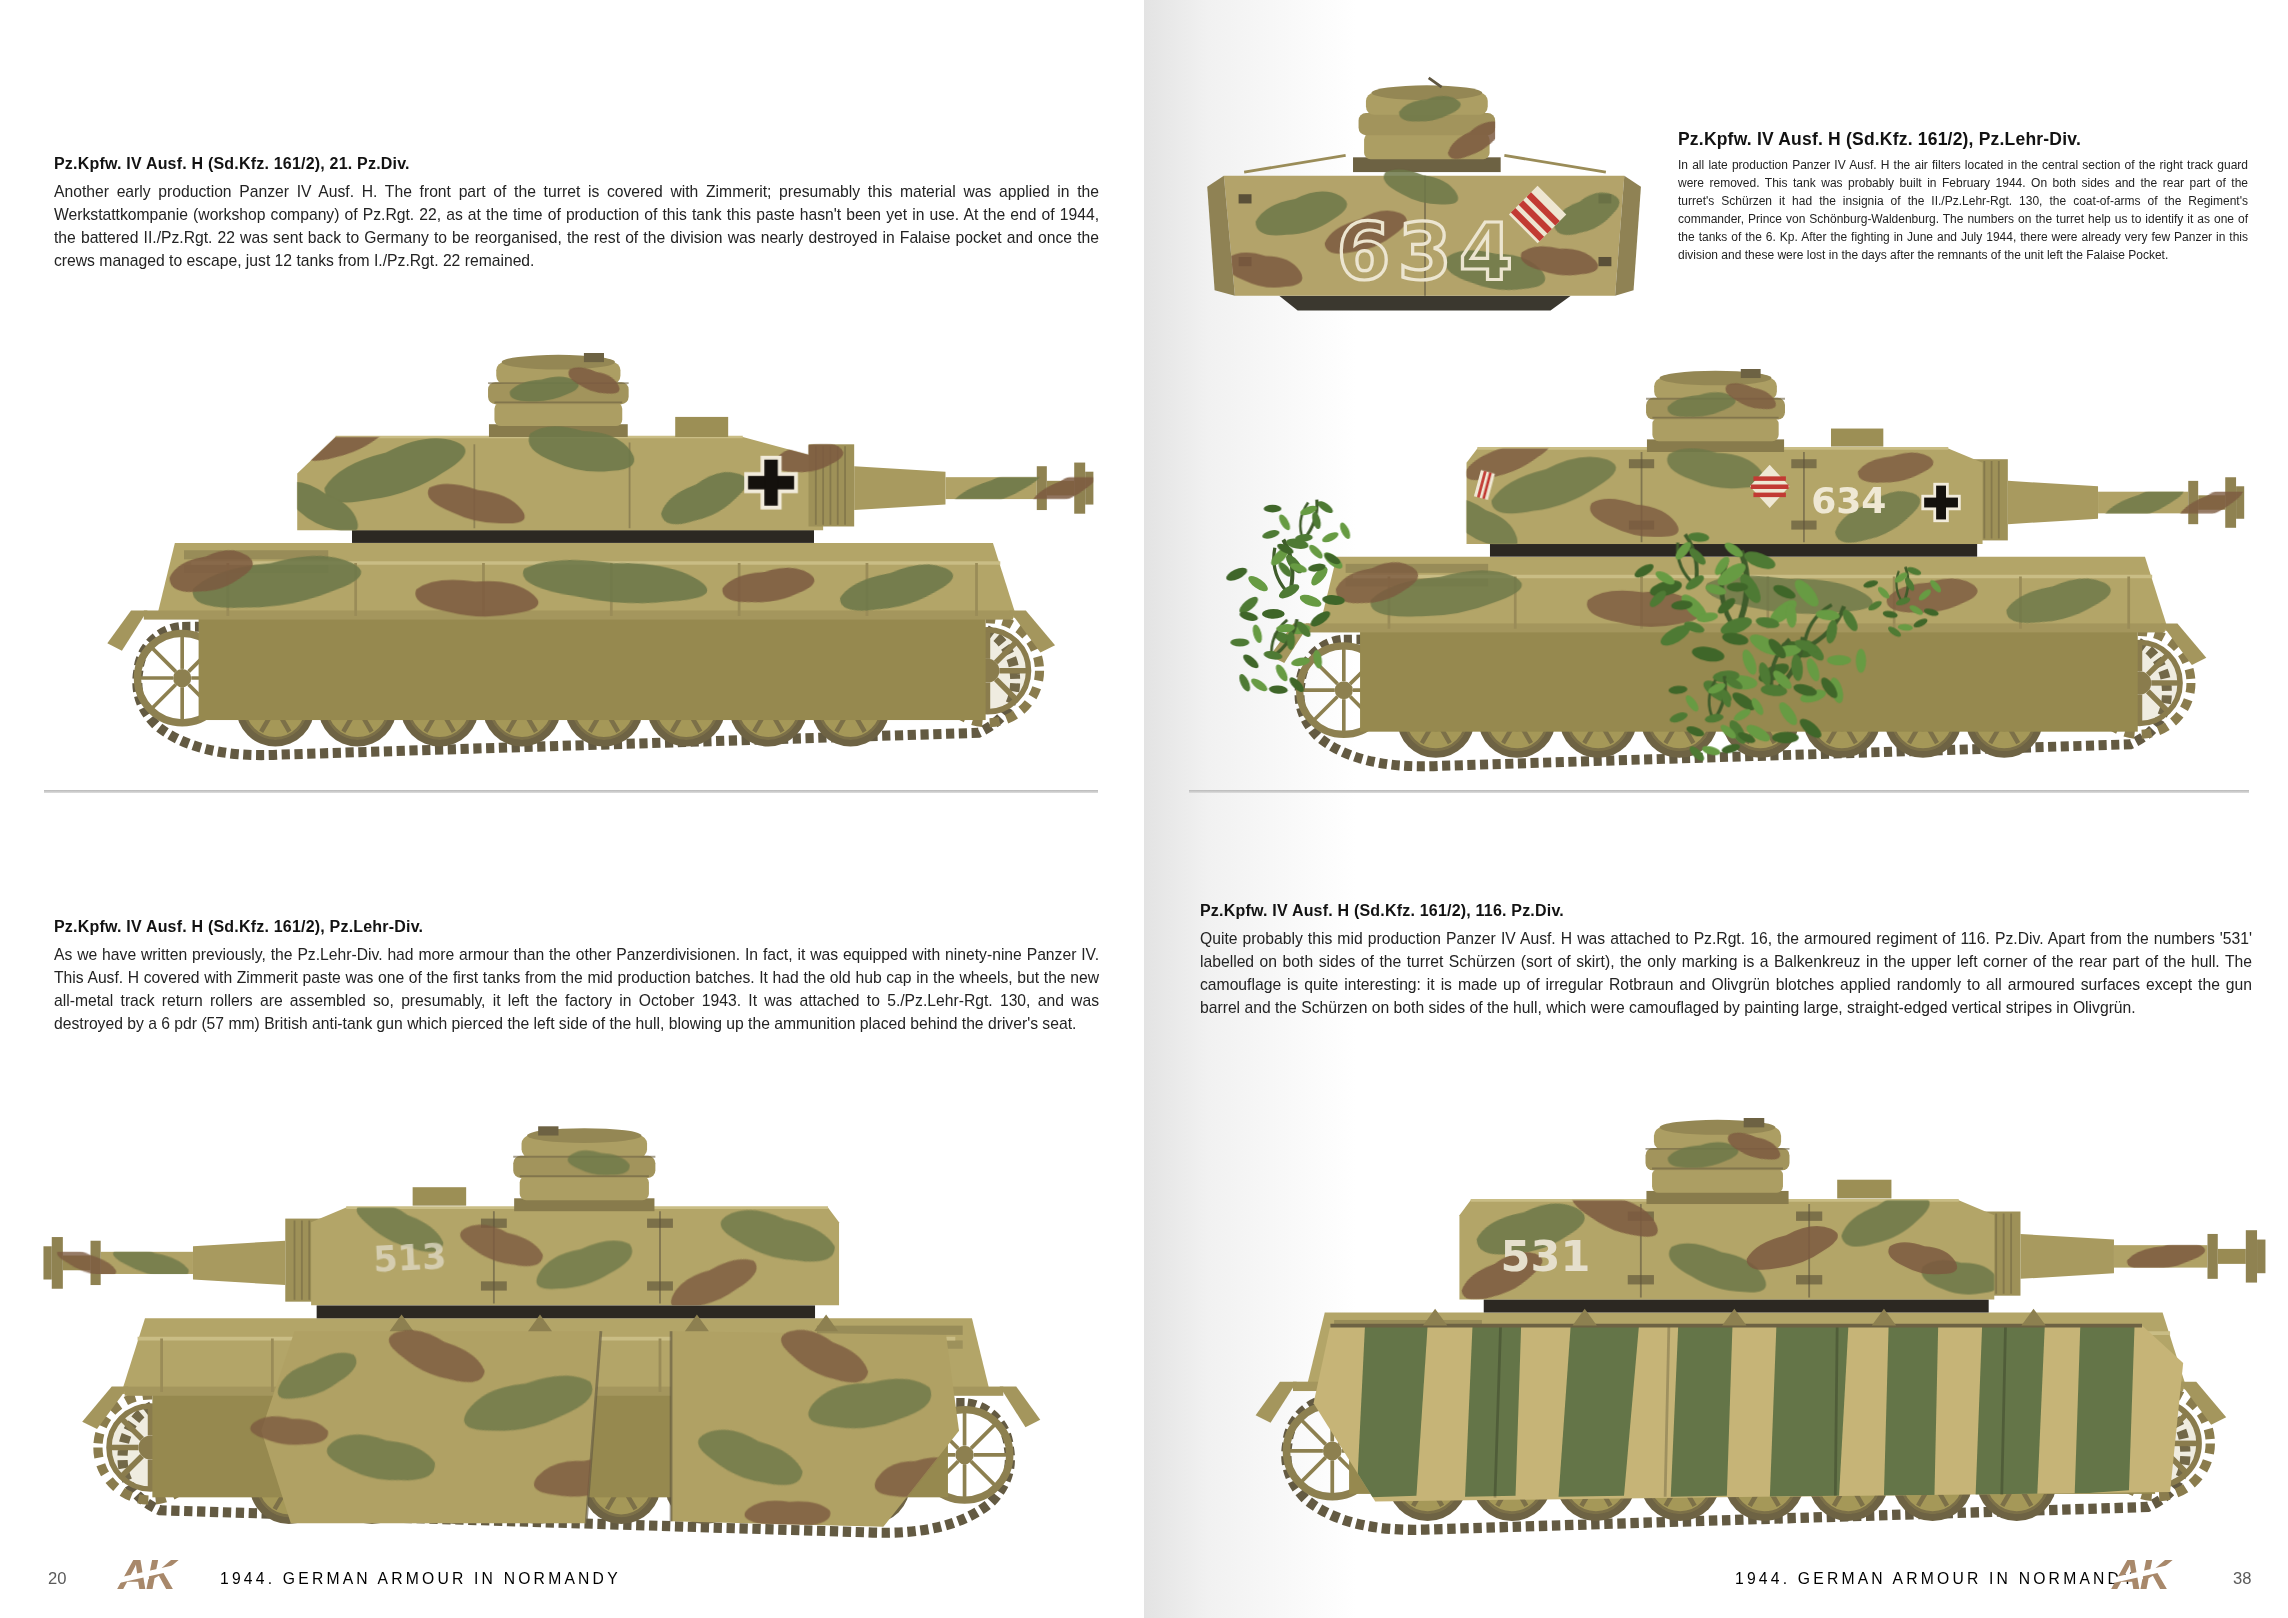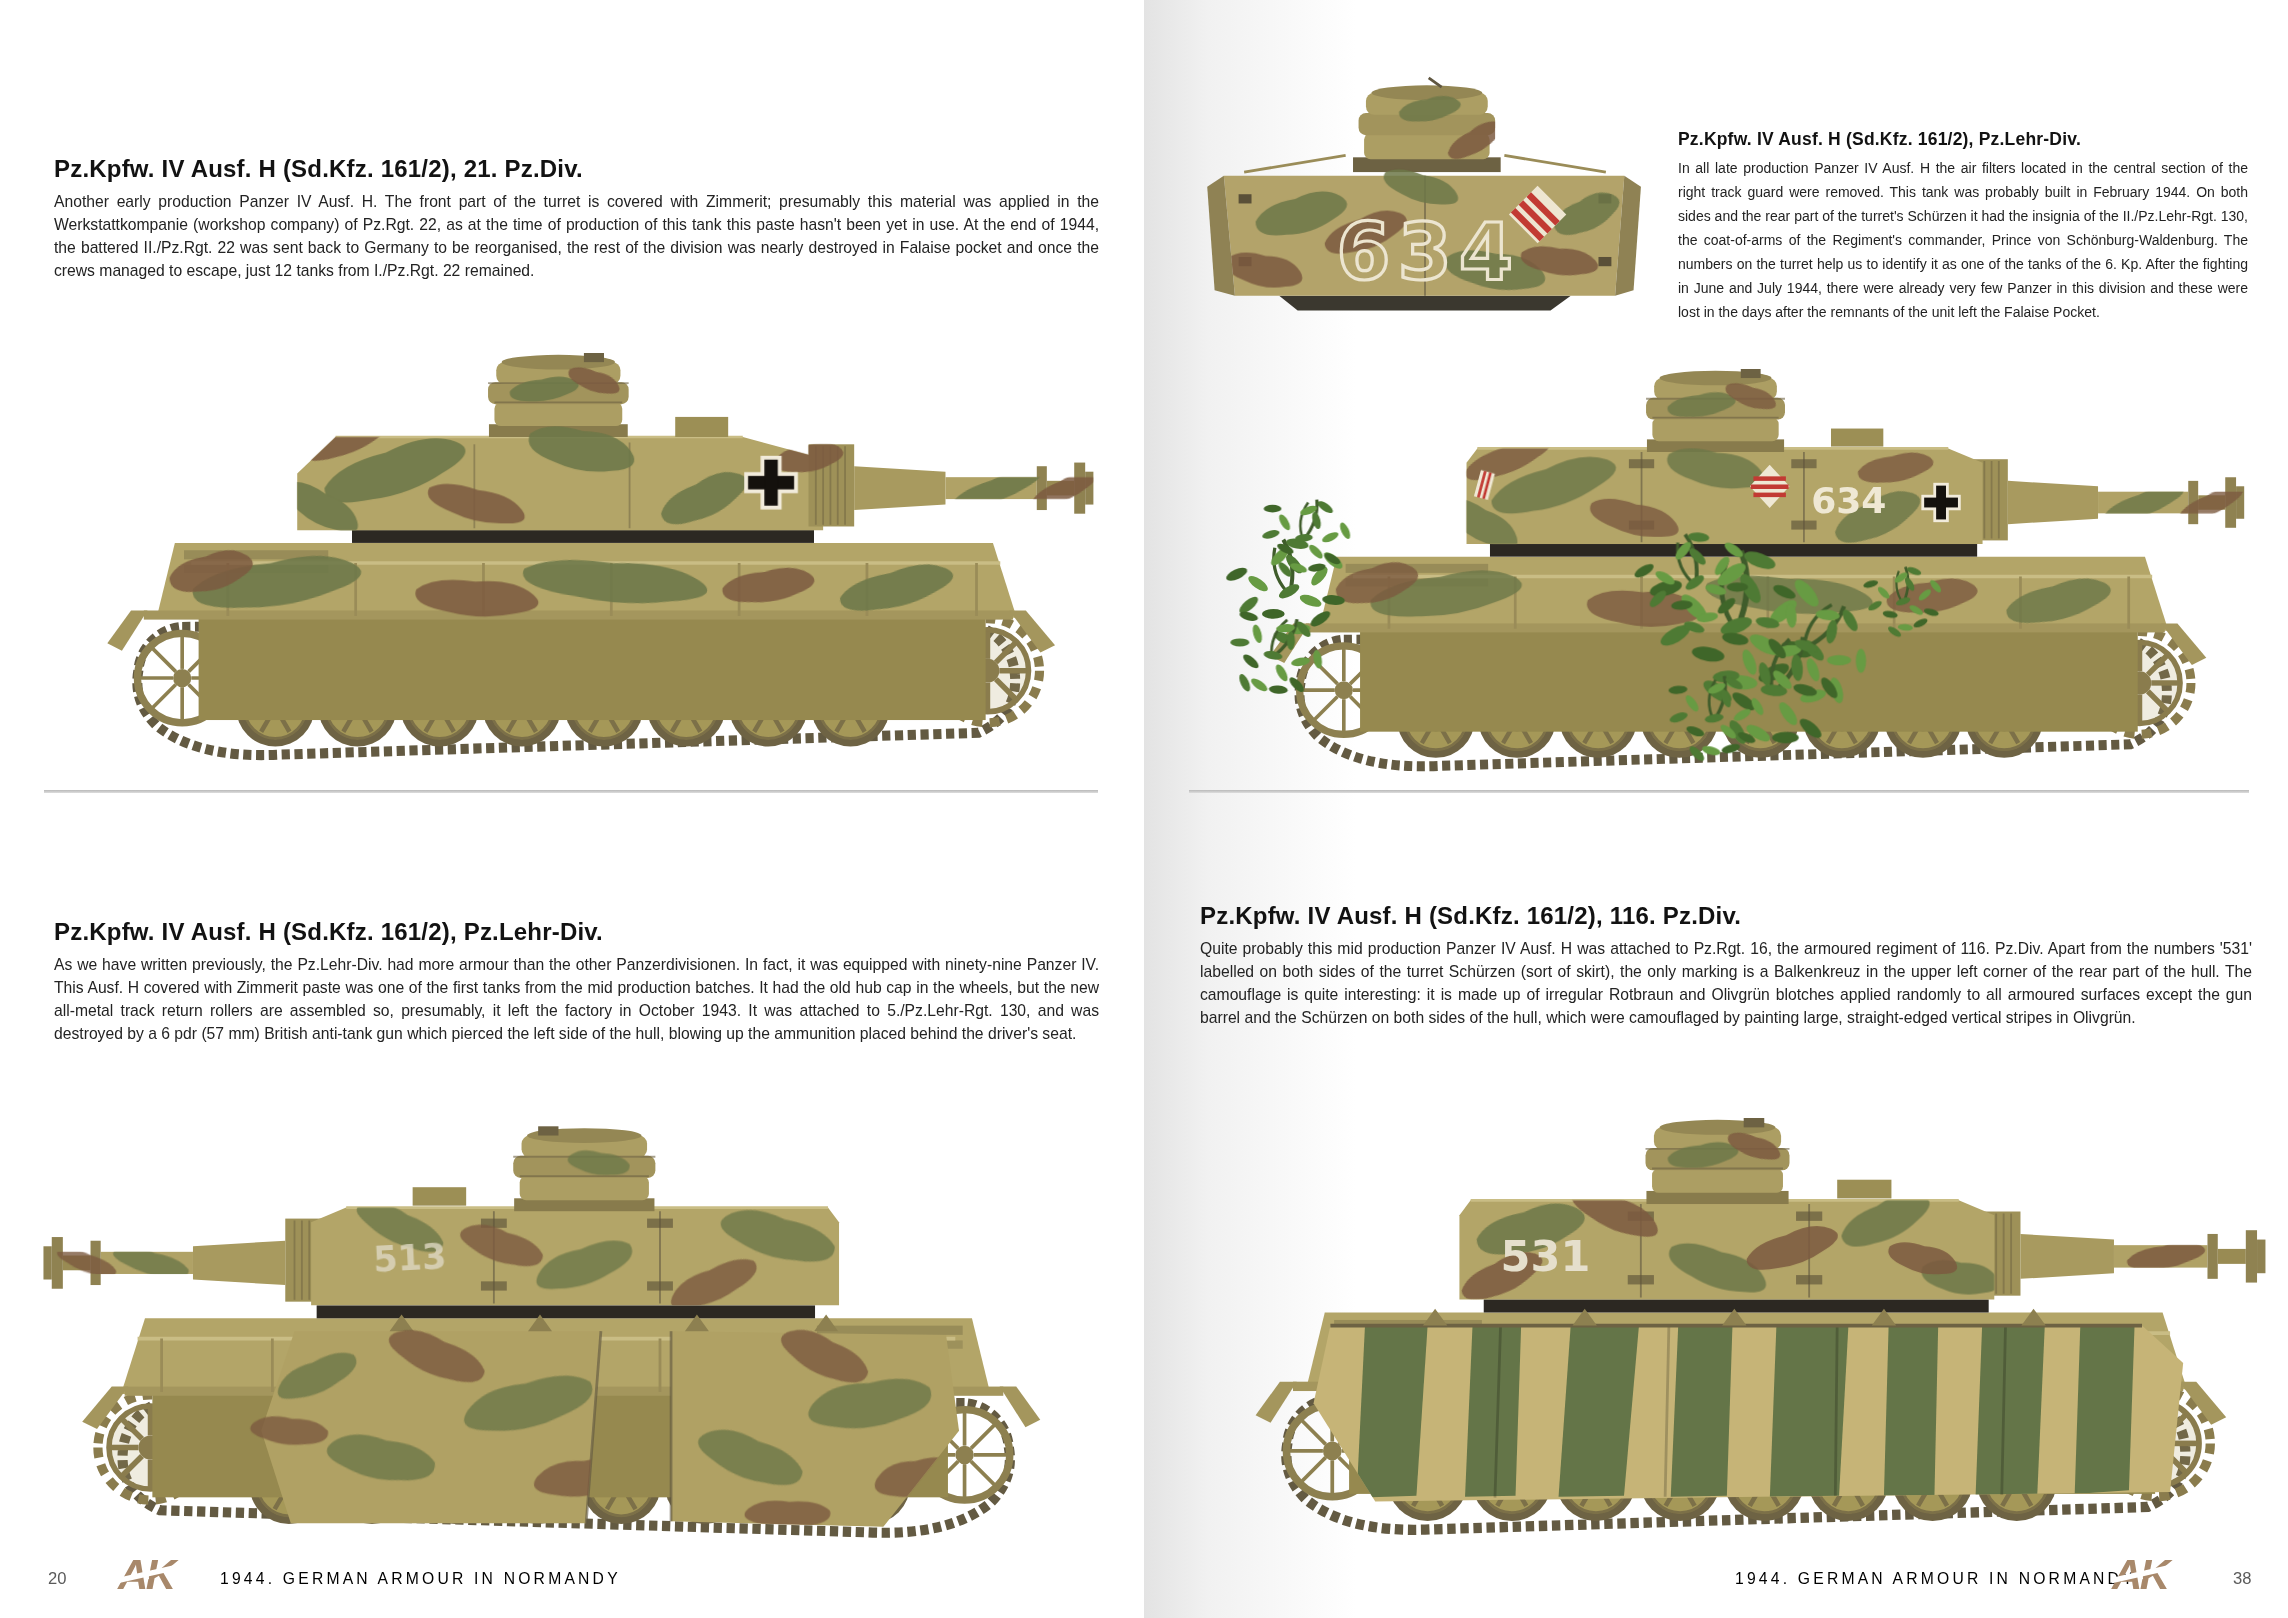--- a/index.html
+++ b/index.html
@@ -1,24 +1,24 @@
 <!DOCTYPE html>
 <html style="font-size:14.8px"><head>
 <meta charset="utf-8">
 <style>
   html,body{margin:0;padding:0;background:#ffffff;}
   body{width:2289px;height:1619px;position:relative;font-family:"Liberation Sans",sans-serif;overflow:hidden;}
   .abs{position:absolute;}
   .spine{left:1144px;top:0;width:212px;height:1619px;
          background:linear-gradient(90deg,#e3e3e3 0%,#f1f1f1 30%,#ffffff 100%);}
   .divider{height:2.8px;background:linear-gradient(180deg,#b9b9b9,#dedede);}
-  .textcol .section-heading{font-size:24px;font-weight:bold;color:#121212;margin:0 0 7.4px 0;letter-spacing:0.2px;}
+  .textcol .section-heading{font-size:16px;font-weight:bold;color:#121212;margin:0 0 7.4px 0;letter-spacing:0.2px;}
   .textcol p{font-size:15.7px;line-height:23px;color:#232323;text-align:justify;margin:0;}
   .textcol.narrow .section-heading{font-size:17.5px;margin-bottom:5.5px;}
-  .textcol.narrow p{font-size:14px;line-height:24px;}
+  .textcol.narrow p{font-size:12px;line-height:18px;}
   .footer-num{font-size:16.6px;color:#5a5a5a;}
   .footer-title{font-size:15.7px;color:#000000;letter-spacing:3.2px;white-space:nowrap;}
   svg{display:block;}
   .tanknum{font-family:"DejaVu Sans",sans-serif;font-weight:bold;}
 </style>
 </head>
 <body>
 
 <svg width="0" height="0" style="position:absolute" aria-hidden="true">
   <defs>

